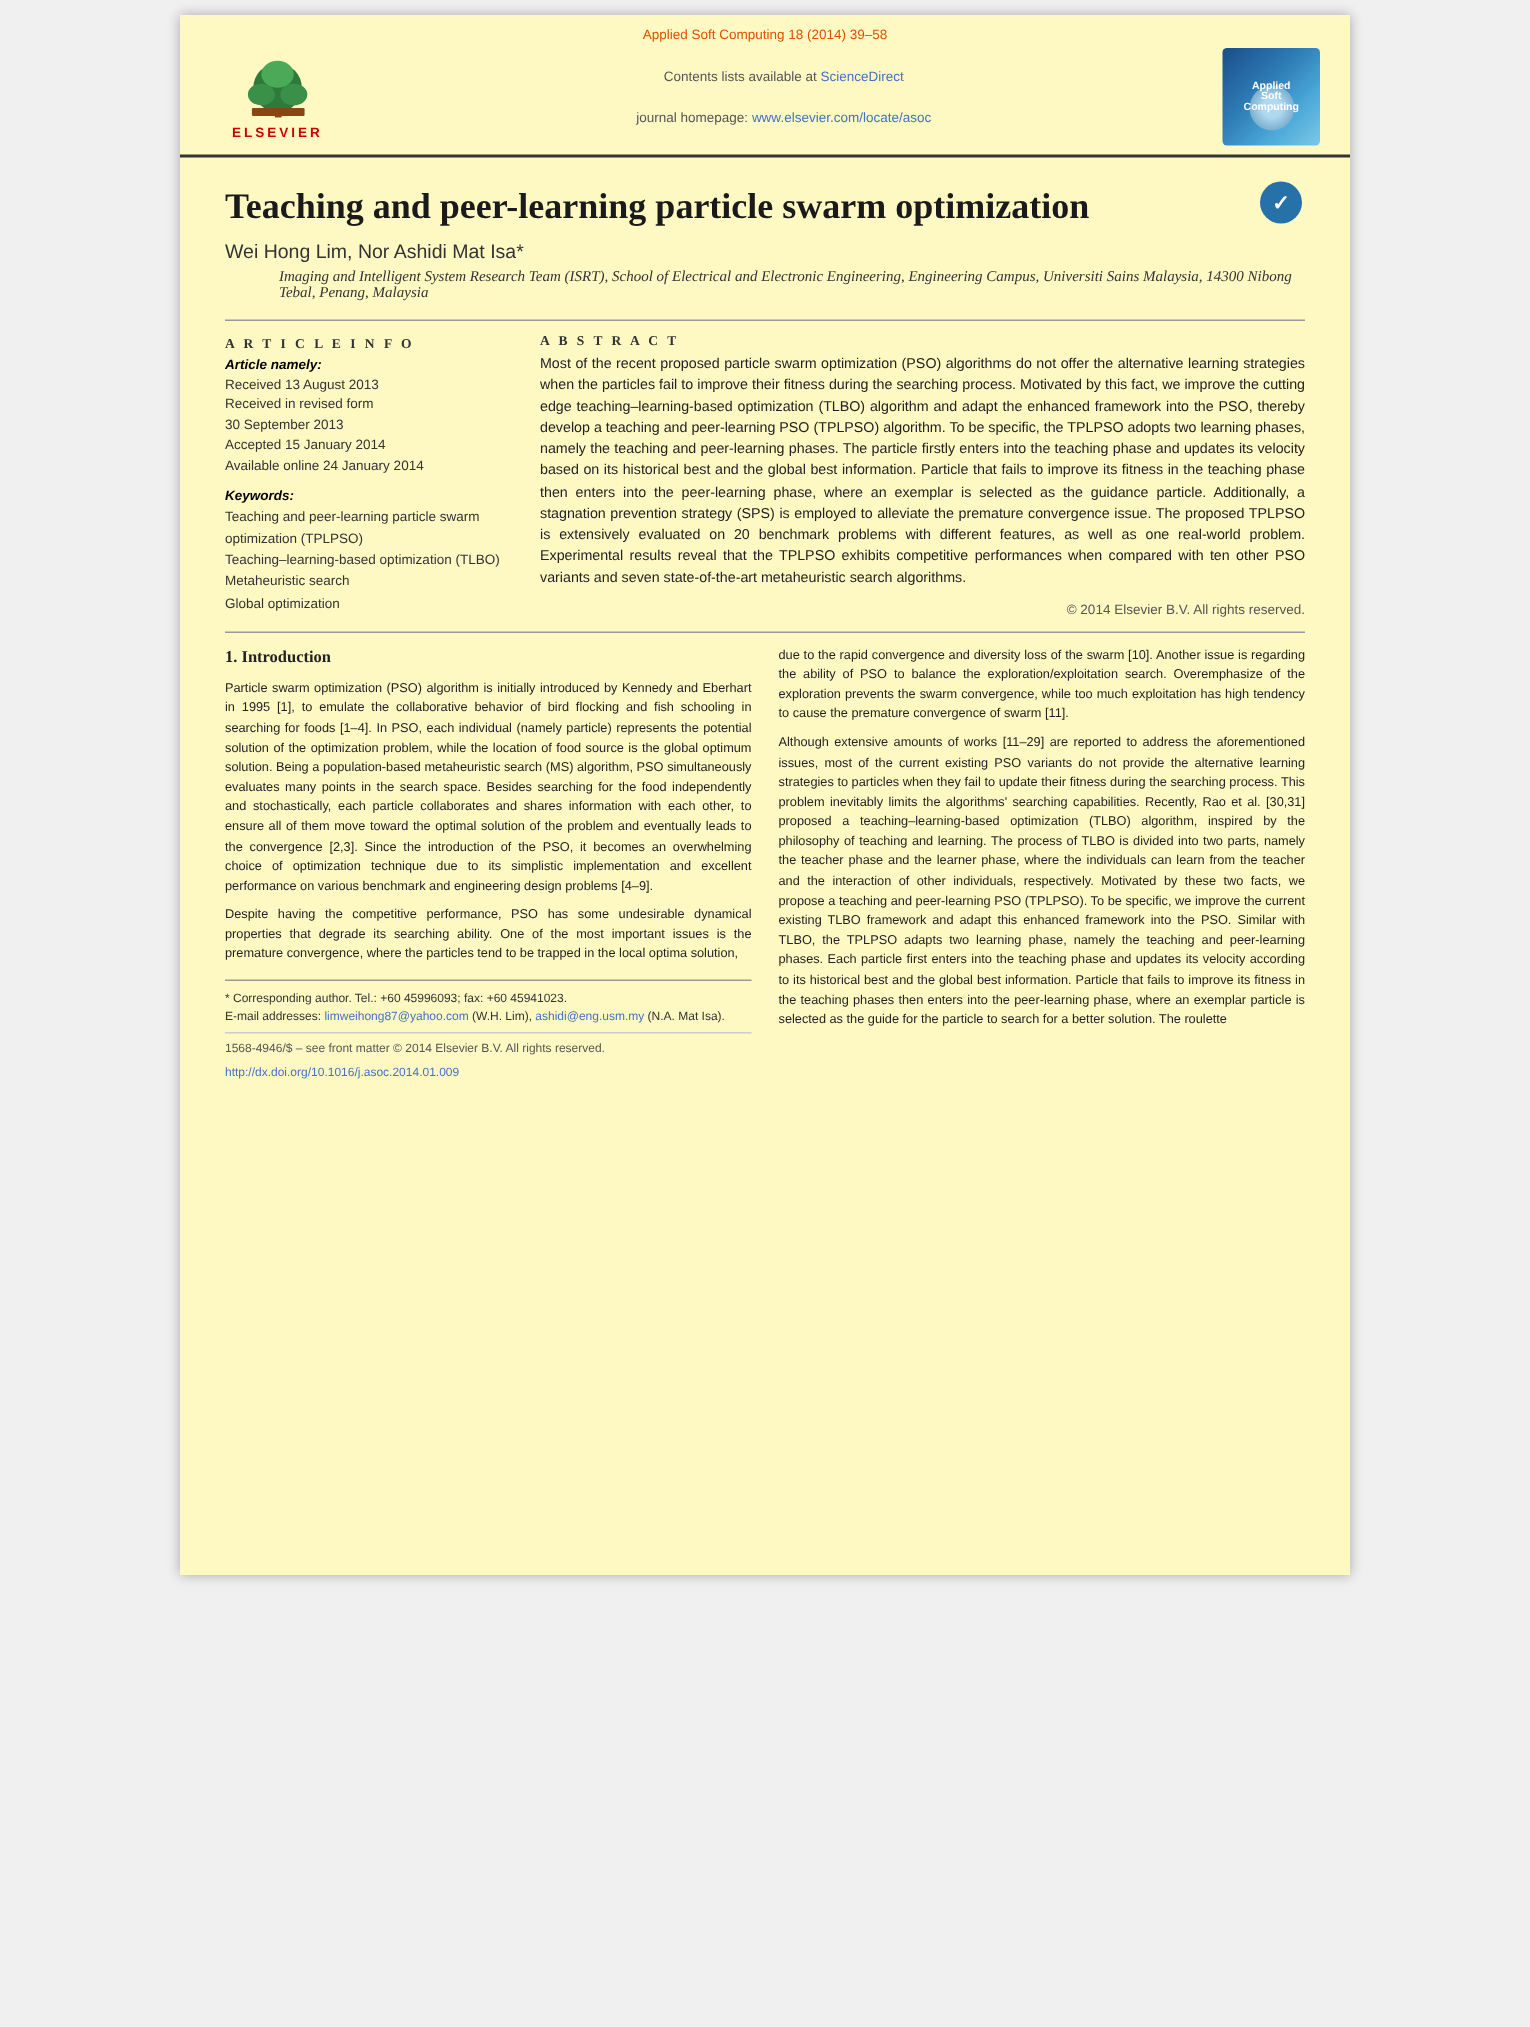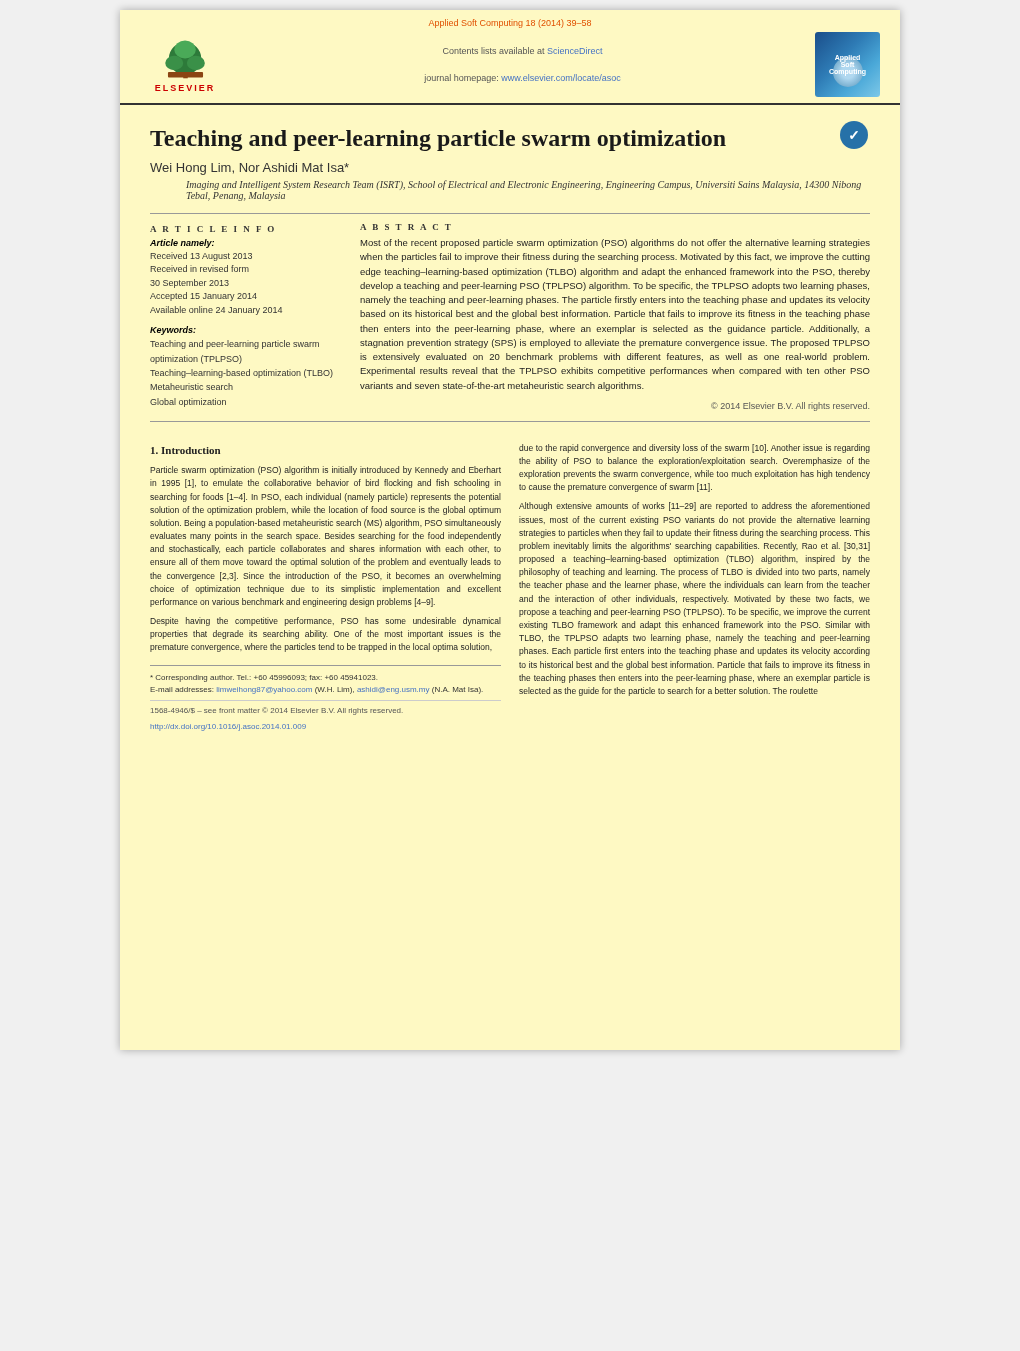--- a/index.html
+++ b/index.html
@@ -193,21 +193,21 @@
       font-size: 9px;
       color: #555;
       margin-top: 8px;
       font-family: Arial, sans-serif;
     }
 
     
     .main-body {
       border-top: 1px solid #999;
       margin-top: 10px;
-      padding-top: 20px;
+      padding-top: 8px;
       display: flex;
       gap: 18px;
     }
     .body-col {
       flex: 1;
       font-size: 8.8px;
       line-height: 1.5;
       color: #222;
       text-align: justify;
       font-family: Arial, sans-serif;

